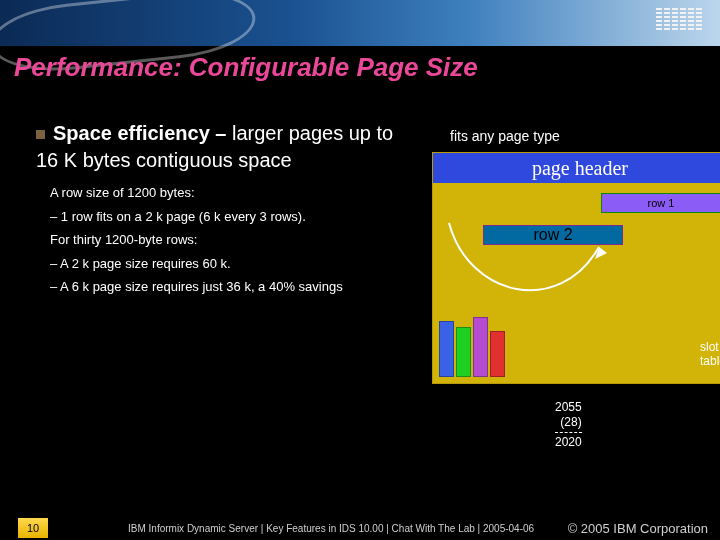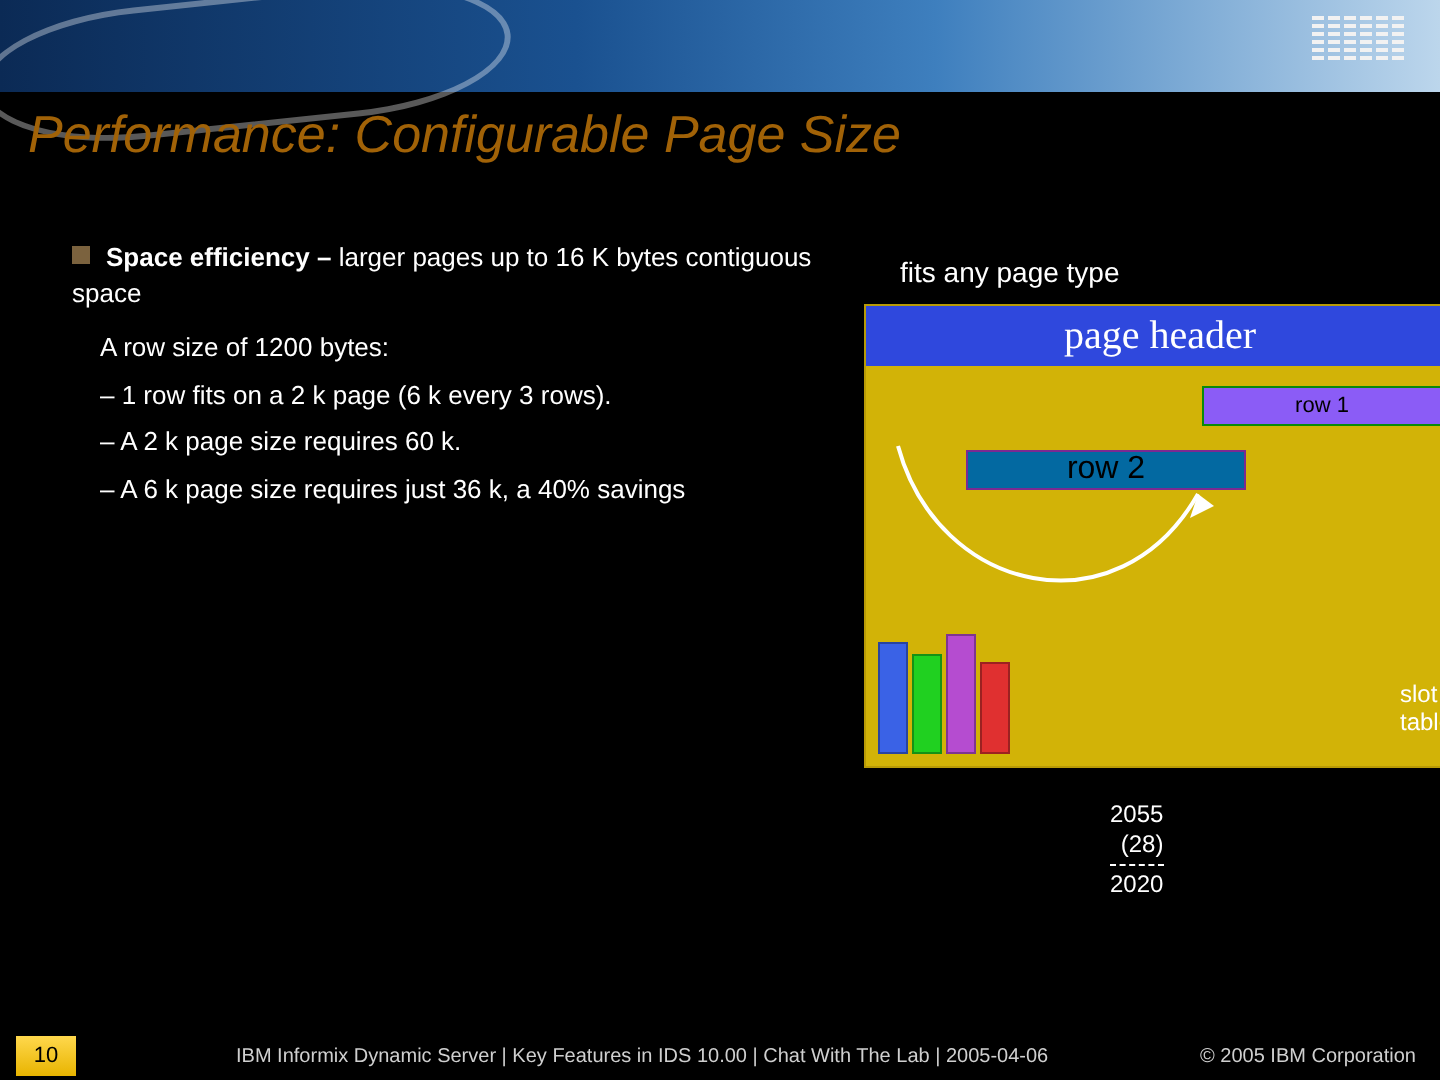--- a/index.html
+++ b/index.html
@@ -1,43 +1,43 @@
 <!DOCTYPE html>
 <html><head>
 <meta charset="utf-8">
 <style>
   html,body{margin:0;padding:0;width:720px;height:540px;background:#000;font-family:Arial,Helvetica,sans-serif;color:#fff;overflow:hidden;}
   .topbar{position:absolute;left:0;top:0;width:720px;height:46px;background:linear-gradient(to right,#0b2a55 0%,#1a5190 40%,#3e7fbe 65%,#bcd6ec 100%);}
   .topbar::after{content:"";position:absolute;left:-10px;top:-2px;width:260px;height:60px;border:3px solid rgba(255,255,255,0.35);border-radius:60%/100%;transform:rotate(-6deg);}
   .logo{position:absolute;right:18px;top:8px;display:flex;gap:2px;}
   .logo span{display:inline-block;width:6px;background:repeating-linear-gradient(#f2f2f2 0 2px,transparent 2px 4px);}
   .logo .b1{height:22px;} .logo .b2{height:22px;} .logo .b3{height:22px;} .logo .b4{height:22px;} .logo .b5{height:22px;} .logo .b6{height:22px;}
-  .title{position:absolute;left:14px;top:52px;font-weight:normal;font-style:italic;font-size:26px;color:#a16207;}
+  .title{position:absolute;left:14px;top:52px;font-weight:bold;font-style:italic;font-size:26px;color:#ec4899;}
   .content{position:absolute;left:36px;top:120px;width:380px;font-size:13px;line-height:1.35;}
-  .content .headline{font-size:13px;margin-bottom:10px;}
+  .content .headline{font-size:20px;margin-bottom:10px;}
   .content .headline b{font-weight:bold;}
   .sq{display:inline-block;width:9px;height:9px;background:#7b623e;margin-right:8px;vertical-align:1px;}
   .content p{margin:6px 0;}
   .content .indent{margin-left:14px;}
   .right-label{position:absolute;left:450px;top:128px;font-size:14px;}
   .diagram{position:absolute;left:432px;top:152px;width:262px;height:230px;background:#d2b307;border:1px solid #b89a06;padding-left:32px;}
   .ph{position:absolute;left:0;top:0;right:0;height:30px;background:#2f48dd;display:flex;align-items:center;justify-content:center;color:#fff;font-family:'Times New Roman',serif;font-size:20px;}
   .row1{position:absolute;right:6px;top:40px;width:118px;height:18px;background:#8b5cf6;border:1px solid #0a8a0a;color:#000;font-size:11px;display:flex;align-items:center;justify-content:center;}
   .row2{position:absolute;left:50px;top:72px;width:138px;height:18px;background:#0369a1;border:1px solid #7a2a92;color:#000;font-size:16px;display:flex;align-items:center;justify-content:center;}
   .slotbars{position:absolute;left:6px;bottom:6px;display:flex;gap:2px;align-items:flex-end;}
   .slotbars div{width:13px;border:1px solid rgba(0,0,0,0.3);}
   .sb1{height:54px;background:#3a62e6;} .sb2{height:48px;background:#20d020;} .sb3{height:58px;background:#b54cd0;} .sb4{height:44px;background:#e03030;}
   .curve{position:absolute;left:6px;top:64px;width:200px;height:110px;}
   .slotlabel{position:absolute;left:700px;top:340px;font-size:12px;line-height:1.2;width:40px;}
   .calc{position:absolute;left:555px;top:400px;font-size:12px;text-align:right;line-height:1.25;}
   .calc .rule{border-top:1px dashed #fff;margin:2px 0;}
   .footer{position:absolute;left:0;bottom:0;width:720px;height:24px;display:flex;align-items:center;}
-  .pagebadge{width:30px;height:20px;background:linear-gradient(#ffd84d,#e8b400);color:#000;font-size:11px;display:flex;align-items:center;justify-content:center;margin-left:8px;text-align:center;}
+  .pagebadge{width:30px;height:20px;background:linear-gradient(#ffd84d,#e8b400);color:#000;font-size:11px;display:flex;align-items:center;justify-content:center;margin-left:18px;text-align:center;}
   .foot-text{font-size:10px;color:#cfcfcf;margin-left:80px;}
-  .copyright{font-size:10px;color:#cfcfcf;position:absolute;right:12px;}
+  .copyright{font-size:13px;color:#cfcfcf;position:absolute;right:12px;}
 </style>
 </head>
 <body>
 
 <div class="topbar">
   <div class="logo">
     <span class="b1"></span>
       <span class="b2"></span>
       <span class="b3"></span>
       <span class="b4"></span>
@@ -47,20 +47,21 @@
 </div>
 
 <div class="title">Performance: Configurable Page Size</div>
 
 <div class="content">
   <div class="headline">
     <span class="sq"></span><b>Space efficiency –</b><span> larger pages up to 16 K bytes contiguous space</span>
   </div>
   <p class="indent">A row size of 1200 bytes:</p>
   <p class="indent">– 1 row fits on a 2 k page (6 k every 3 rows).</p>
+  <p class="indent">For thirty 1200-byte rows:</p>
   <p class="indent">– A 2 k page size requires 60 k.</p>
   <p class="indent">– A 6 k page size requires just 36 k, a 40% savings</p>
 </div>
 
 <div class="right-label">fits any page type</div>
 
 <div class="diagram">
   <div class="ph">page header</div>
   <div class="row1">row 1</div>
   <div class="row2">row 2</div>

